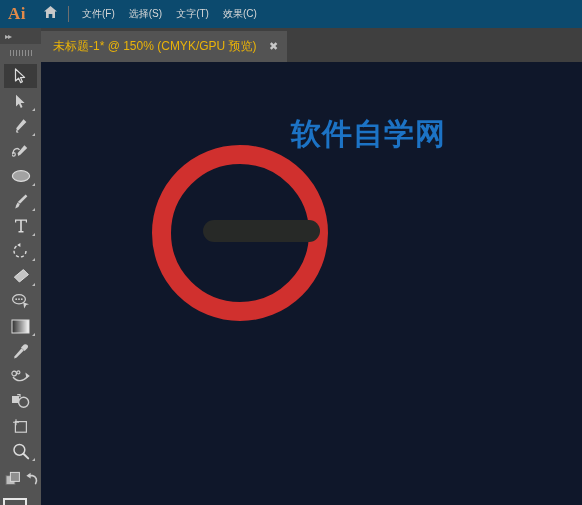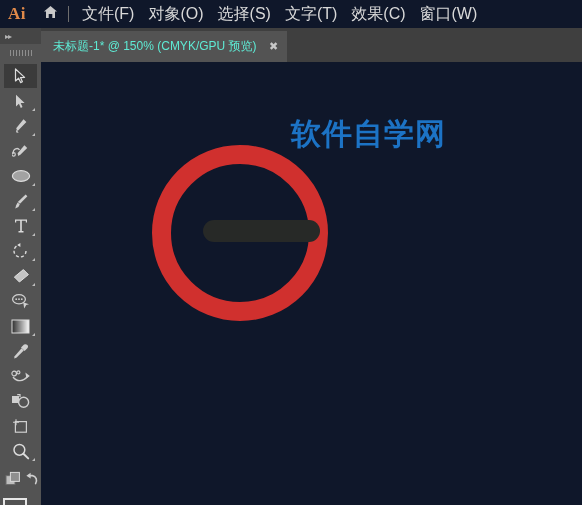--- a/index.html
+++ b/index.html
@@ -6,38 +6,38 @@
   html,body { width:582px; height:505px; overflow:hidden; }
   body {
     background:#535353;
     font-family:"Liberation Sans","DejaVu Sans",sans-serif;
     -webkit-font-smoothing:antialiased;
   }
 
   
   #menubar{
     position:absolute; left:0; top:0; width:582px; height:28px;
-    background:#0f172a;
+    background:#0c4a6e;
     display:flex; align-items:center;
   }
   #ai-logo{
     width:34px; height:28px;
     display:flex; align-items:center; justify-content:center;
     color:#e08a4a; font-size:17px; font-weight:bold;
     letter-spacing:.5px; font-family:"Liberation Serif","DejaVu Serif",serif;
   }
   #home-btn{
     width:32px; height:28px;
     display:flex; align-items:center; justify-content:center;
   }
   #menu-divider{
     width:1px; height:16px; background:#6e6e6e; margin:0 6px 0 2px;
   }
   .menu-item{
-    color:#d8d8d8; font-size:16px;
+    color:#d8d8d8; font-size:10px;
     padding:0 7px; height:28px;
     display:flex; align-items:center; white-space:nowrap;
     cursor:default;
   }
 
   
   #tabbar{
     position:absolute; left:0; top:28px; width:582px; height:34px;
     background:#3f3f3f;
   }
@@ -57,21 +57,21 @@
     background:repeating-linear-gradient(to right,#8e8e8e 0 1px,transparent 1px 3px);
   }
   #doc-tab{
     position:absolute; left:41px; top:3px; height:31px;
     background:#535353;
     display:flex; align-items:center;
     padding:0 6px 0 12px;
     max-width:268px;
   }
   #doc-tab-title{
-    color:#5eead4; font-size:12px; white-space:nowrap;
+    color:#eab308; font-size:12px; white-space:nowrap;
   }
   #doc-tab-close{
     margin-left:10px; width:14px; height:14px;
     display:flex; align-items:center; justify-content:center;
     color:#c8c8c8; font-size:11px; line-height:1;
   }
 
   
   #toolbar{
     position:absolute; left:0; top:62px; width:41px; height:443px;
@@ -164,25 +164,23 @@
     <span>
       <svg width="15" height="14" viewBox="0 0 15 14">
         <path d="M7.5 1 L14 6.6 L12 6.6 L12 13 L9.3 13 L9.3 9 L5.7 9 L5.7 13 L3 13 L3 6.6 L1 6.6 Z" fill="#c9c9c9"></path>
       </svg>
     </span>
   </div>
 
   <div id="menu-divider"></div>
 
   <div class="menu-item">文件(F)</div>
-  <div class="menu-item">对象(O)</div>
   <div class="menu-item">选择(S)</div>
   <div class="menu-item">文字(T)</div>
   <div class="menu-item">效果(C)</div>
-  <div class="menu-item">窗口(W)</div>
 </div>
 
 <div id="tabbar">
 
   <div id="panel-expand">▸▸</div>
 
   <div id="tool-grip">
     <div class="grip"></div>
   </div>
 

